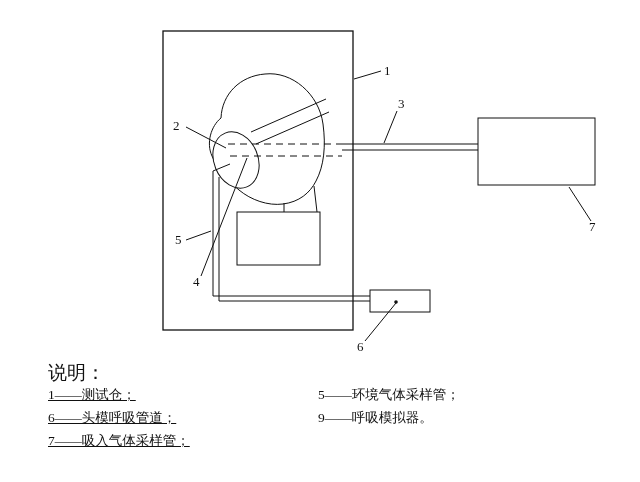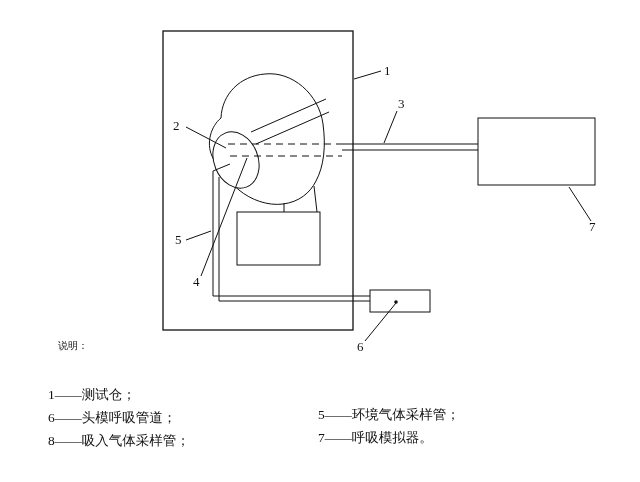--- a/index.html
+++ b/index.html
@@ -11,26 +11,26 @@
     color:#111111;
     overflow:hidden;
   }
   .fig{position:absolute;left:0;top:0;}
   svg text{
     font-family:"Liberation Serif","DejaVu Serif",serif;
     font-size:13px;
     fill:#111111;
   }
   .legend-title{
-    position:absolute;left:48px;top:339px;
-    font-size:10px;white-space:nowrap;margin-left:10px;
+    position:absolute;left:48px;top:360px;
+    font-size:19px;white-space:nowrap;
   }
   .legend-col{position:absolute;width:260px;}
-  .legend-col.left{left:48px;top:383px;}
-  .legend-col.right{left:318px;top:383px;margin-top:20px;}
+  .legend-col.left{left:48px;top:383px;text-decoration:underline;}
+  .legend-col.right{left:318px;top:383px;}
   .legend-item{
     height:23px;line-height:23px;
     font-size:13.5px;white-space:nowrap;
   }
 </style>
 </head>
 <body>
 
 <div class="page">
 
@@ -87,21 +87,21 @@
     <text x="175" y="244">5</text>
     <text x="357" y="351">6</text>
     <text x="589" y="231">7</text>
   </svg>
 
   <div class="legend-title">说明：</div>
 
   <div class="legend-col left">
     <div class="legend-item">1——测试仓；</div>
     <div class="legend-item">6——头模呼吸管道；</div>
-    <div class="legend-item">8——吸入气体采样管；</div>
+    <div class="legend-item">7——吸入气体采样管；</div>
   </div>
 
   <div class="legend-col right">
     <div class="legend-item">5——环境气体采样管；</div>
-    <div class="legend-item">7——呼吸模拟器。</div>
+    <div class="legend-item">9——呼吸模拟器。</div>
   </div>
 
 </div>
 
 </body></html>

